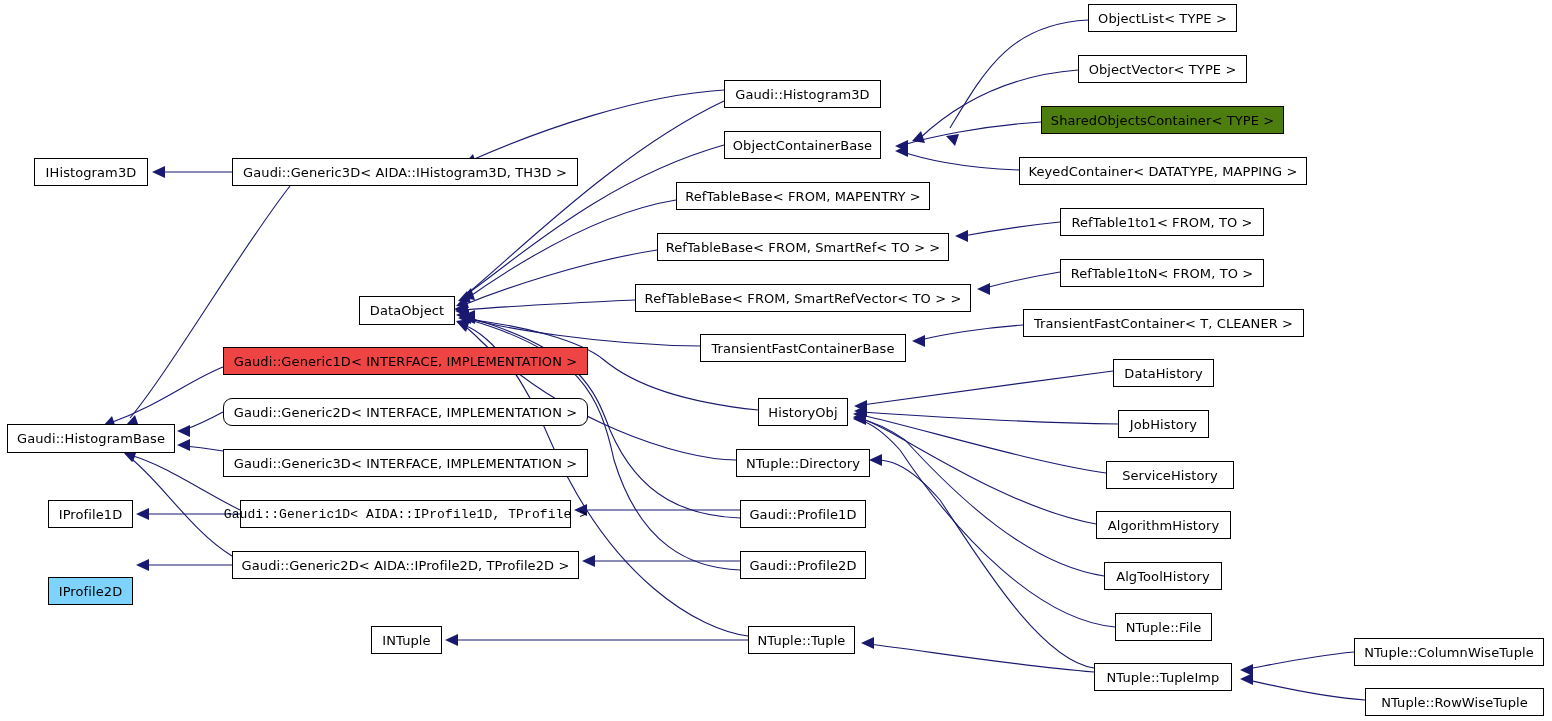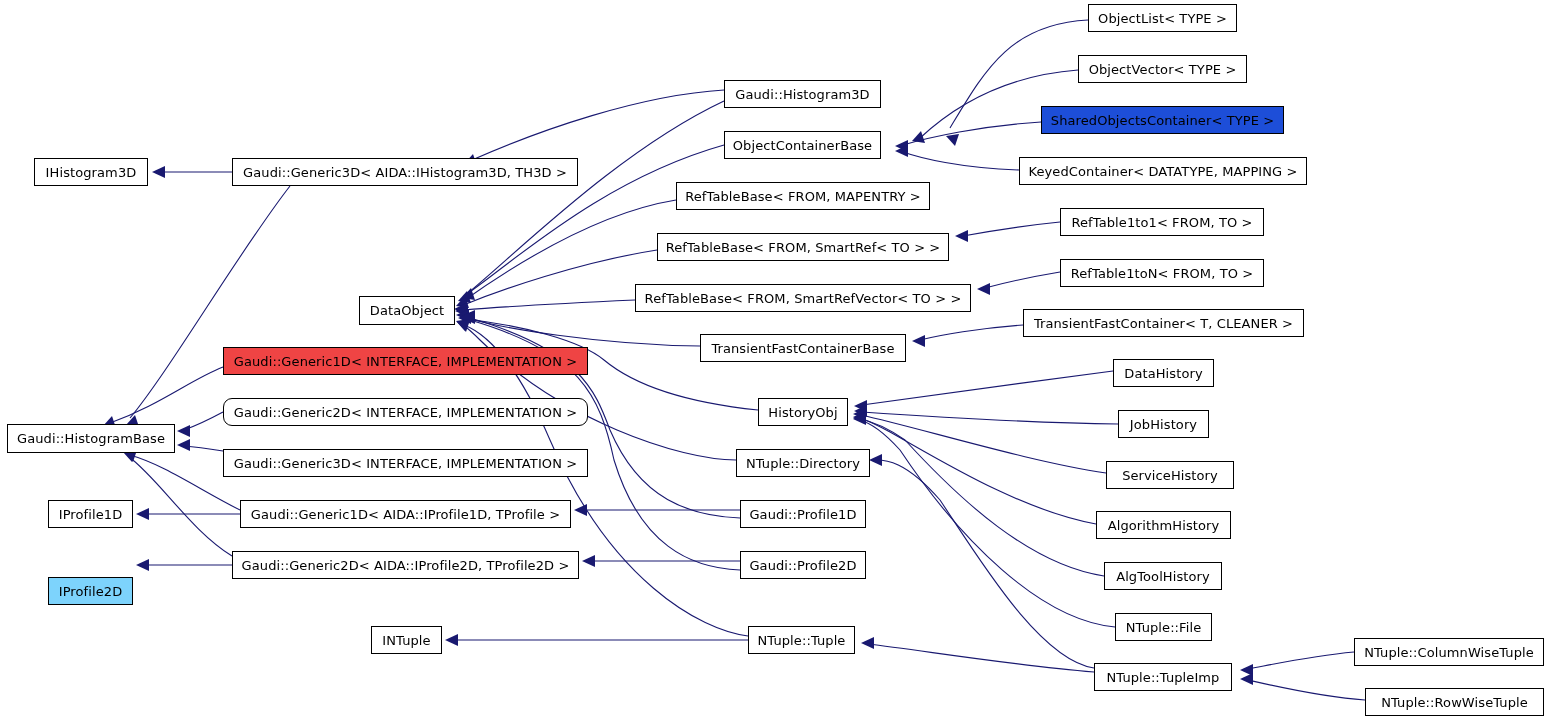--- a/index.html
+++ b/index.html
@@ -138,21 +138,21 @@
     </div>
     <div class="node" style="left: 724px; top: 131px; width: 157px; height: 28px; border-color: rgb(0, 0, 0); background: rgb(255, 255, 255); color: rgb(0, 0, 0);">
       <span>ObjectContainerBase</span>
     </div>
     <div class="node" style="left: 1088px; top: 4px; width: 149px; height: 28px; border-color: rgb(0, 0, 0); background: rgb(255, 255, 255); color: rgb(0, 0, 0);">
       <span>ObjectList&lt; TYPE &gt;</span>
     </div>
     <div class="node" style="left: 1078px; top: 55px; width: 169px; height: 28px; border-color: rgb(0, 0, 0); background: rgb(255, 255, 255); color: rgb(0, 0, 0);">
       <span>ObjectVector&lt; TYPE &gt;</span>
     </div>
-    <div class="node" style="left: 1041px; top: 106px; width: 243px; height: 28px; border-color: rgb(0, 0, 0); background: #1d4ed8; color: rgb(0, 0, 0);">
+    <div class="node" style="left: 1041px; top: 106px; width: 243px; height: 28px; border-color: rgb(0, 0, 0); background: #4d7c0f; color: rgb(0, 0, 0);">
       <span>SharedObjectsContainer&lt; TYPE &gt;</span>
     </div>
     <div class="node" style="left: 1019px; top: 157px; width: 288px; height: 28px; border-color: rgb(0, 0, 0); background: rgb(255, 255, 255); color: rgb(0, 0, 0);">
       <span>KeyedContainer&lt; DATATYPE, MAPPING &gt;</span>
     </div>
     <div class="node" style="left: 676px; top: 182px; width: 254px; height: 28px; border-color: rgb(0, 0, 0); background: rgb(255, 255, 255); color: rgb(0, 0, 0);">
       <span>RefTableBase&lt; FROM, MAPENTRY &gt;</span>
     </div>
     <div class="node" style="left: 657px; top: 233px; width: 292px; height: 28px; border-color: rgb(0, 0, 0); background: rgb(255, 255, 255); color: rgb(0, 0, 0);">
       <span>RefTableBase&lt; FROM, SmartRef&lt; TO &gt; &gt;</span>
@@ -207,21 +207,21 @@
     </div>
     <div class="node" style="left: 1115px; top: 613px; width: 97px; height: 28px; border-color: rgb(0, 0, 0); background: rgb(255, 255, 255); color: rgb(0, 0, 0);">
       <span>NTuple::File</span>
     </div>
     <div class="node" style="left: 736px; top: 449px; width: 134px; height: 28px; border-color: rgb(0, 0, 0); background: rgb(255, 255, 255); color: rgb(0, 0, 0);">
       <span>NTuple::Directory</span>
     </div>
     <div class="node" style="left: 48px; top: 500px; width: 85px; height: 28px; border-color: rgb(0, 0, 0); background: rgb(255, 255, 255); color: rgb(0, 0, 0);">
       <span>IProfile1D</span>
     </div>
-    <div class="node" style="left: 240px; top: 500px; width: 331px; height: 28px; border-color: rgb(0, 0, 0); background: rgb(255, 255, 255); color: rgb(0, 0, 0);">
+    <div class="node" style="left: 240px; top: 500px; width: 331px; height: 28px; border-color: rgb(0, 0, 0); background: rgb(255, 255, 255); color: rgb(0, 0, 0); font-family: Liberation Mono, monospace;">
       <span>Gaudi::Generic1D&lt; AIDA::IProfile1D, TProfile &gt;</span>
     </div>
     <div class="node" style="left: 740px; top: 500px; width: 126px; height: 28px; border-color: rgb(0, 0, 0); background: rgb(255, 255, 255); color: rgb(0, 0, 0);">
       <span>Gaudi::Profile1D</span>
     </div>
     <div class="node" style="left: 48px; top: 577px; width: 85px; height: 28px; border-color: rgb(0, 0, 0); background: #7dd3fc; color: rgb(0, 0, 0);">
       <span>IProfile2D</span>
     </div>
     <div class="node" style="left: 232px; top: 551px; width: 347px; height: 28px; border-color: rgb(0, 0, 0); background: rgb(255, 255, 255); color: rgb(0, 0, 0);">
       <span>Gaudi::Generic2D&lt; AIDA::IProfile2D, TProfile2D &gt;</span>

